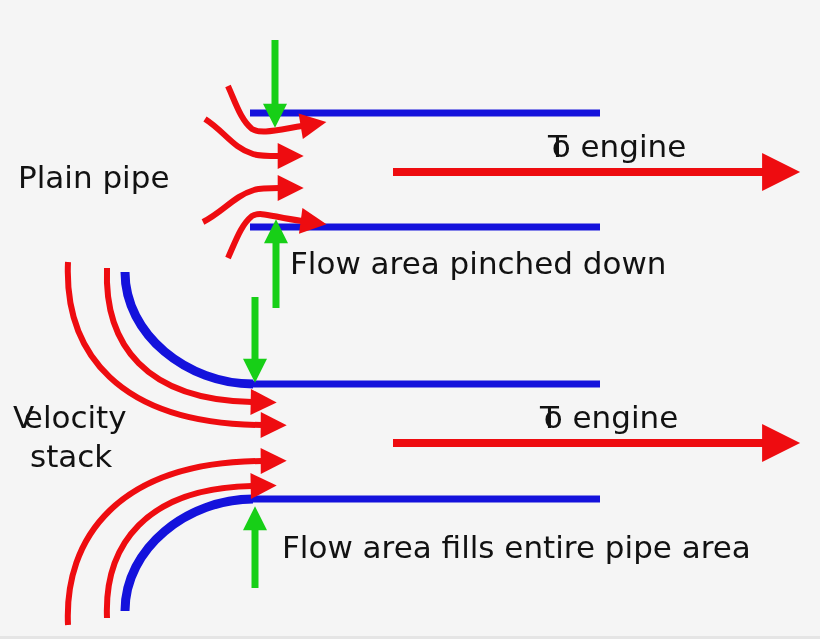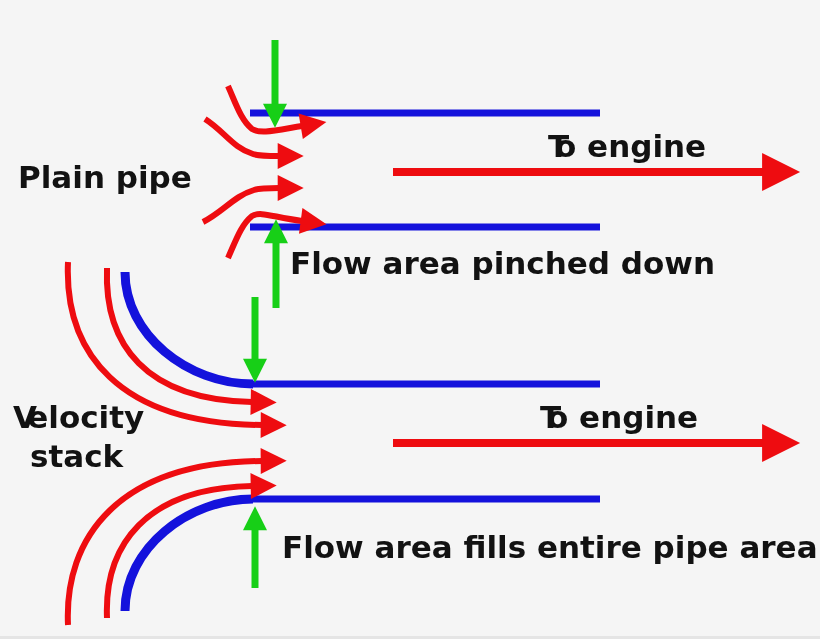--- a/index.html
+++ b/index.html
@@ -5,21 +5,21 @@
   :root{
     --red:#ee0c10;
     --blue:#1412dc;
     --green:#17cf17;
     --text:#121212;
     --bg:#f5f5f5;
     --edge:#e5e5e5;
   }
   html,body{margin:0;padding:0;}
   body{background:var(--bg);font-family:"DejaVu Sans","Liberation Sans",sans-serif;}
-  .stage{position:relative;width:820px;height:639px;background:var(--bg);overflow:hidden;font-weight:bold;}
+  .stage{position:relative;width:820px;height:639px;background:var(--bg);overflow:hidden;}
   svg{display:block;}
   .label{
     font-family:"DejaVu Sans","Liberation Sans",sans-serif;
     font-size:31px;
     fill:var(--text);
   }
   .red-flow{stroke:var(--red);stroke-width:6;fill:none;stroke-linecap:butt;}
   .red-main{stroke:var(--red);stroke-width:8;fill:none;stroke-linecap:butt;}
   .blue-pipe{stroke:var(--blue);stroke-width:7;fill:none;stroke-linecap:butt;}
   .blue-flare{stroke:var(--blue);stroke-width:9;fill:none;stroke-linecap:butt;}

